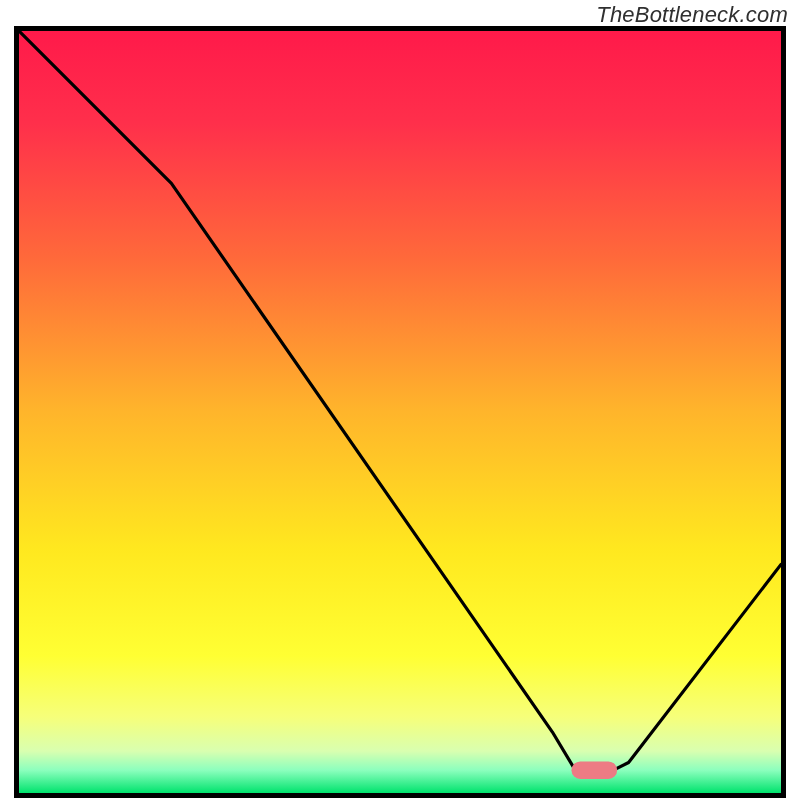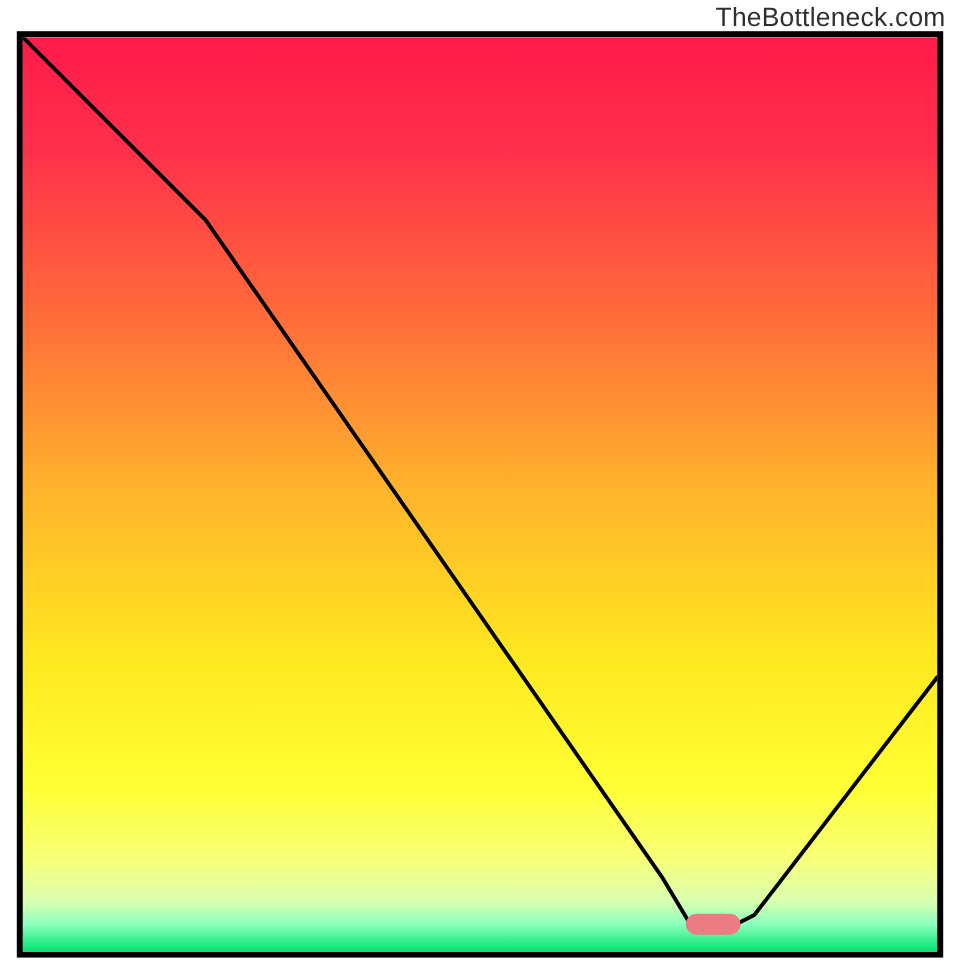--- a/index.html
+++ b/index.html
@@ -17,20 +17,21 @@
     height: 800px;
   }
   .watermark {
     position: absolute;
     top: 2px;
     right: 12px;
     font-size: 22px;
     font-weight: 500;
     color: #303030;
     letter-spacing: 0.2px;
+    font-style: italic;
   }
   .plot-outer {
     position: absolute;
     left: 14px;
     top: 26px;
     width: 772px;
     height: 772px;
     box-sizing: border-box;
     border: 5px solid #000;
   }

